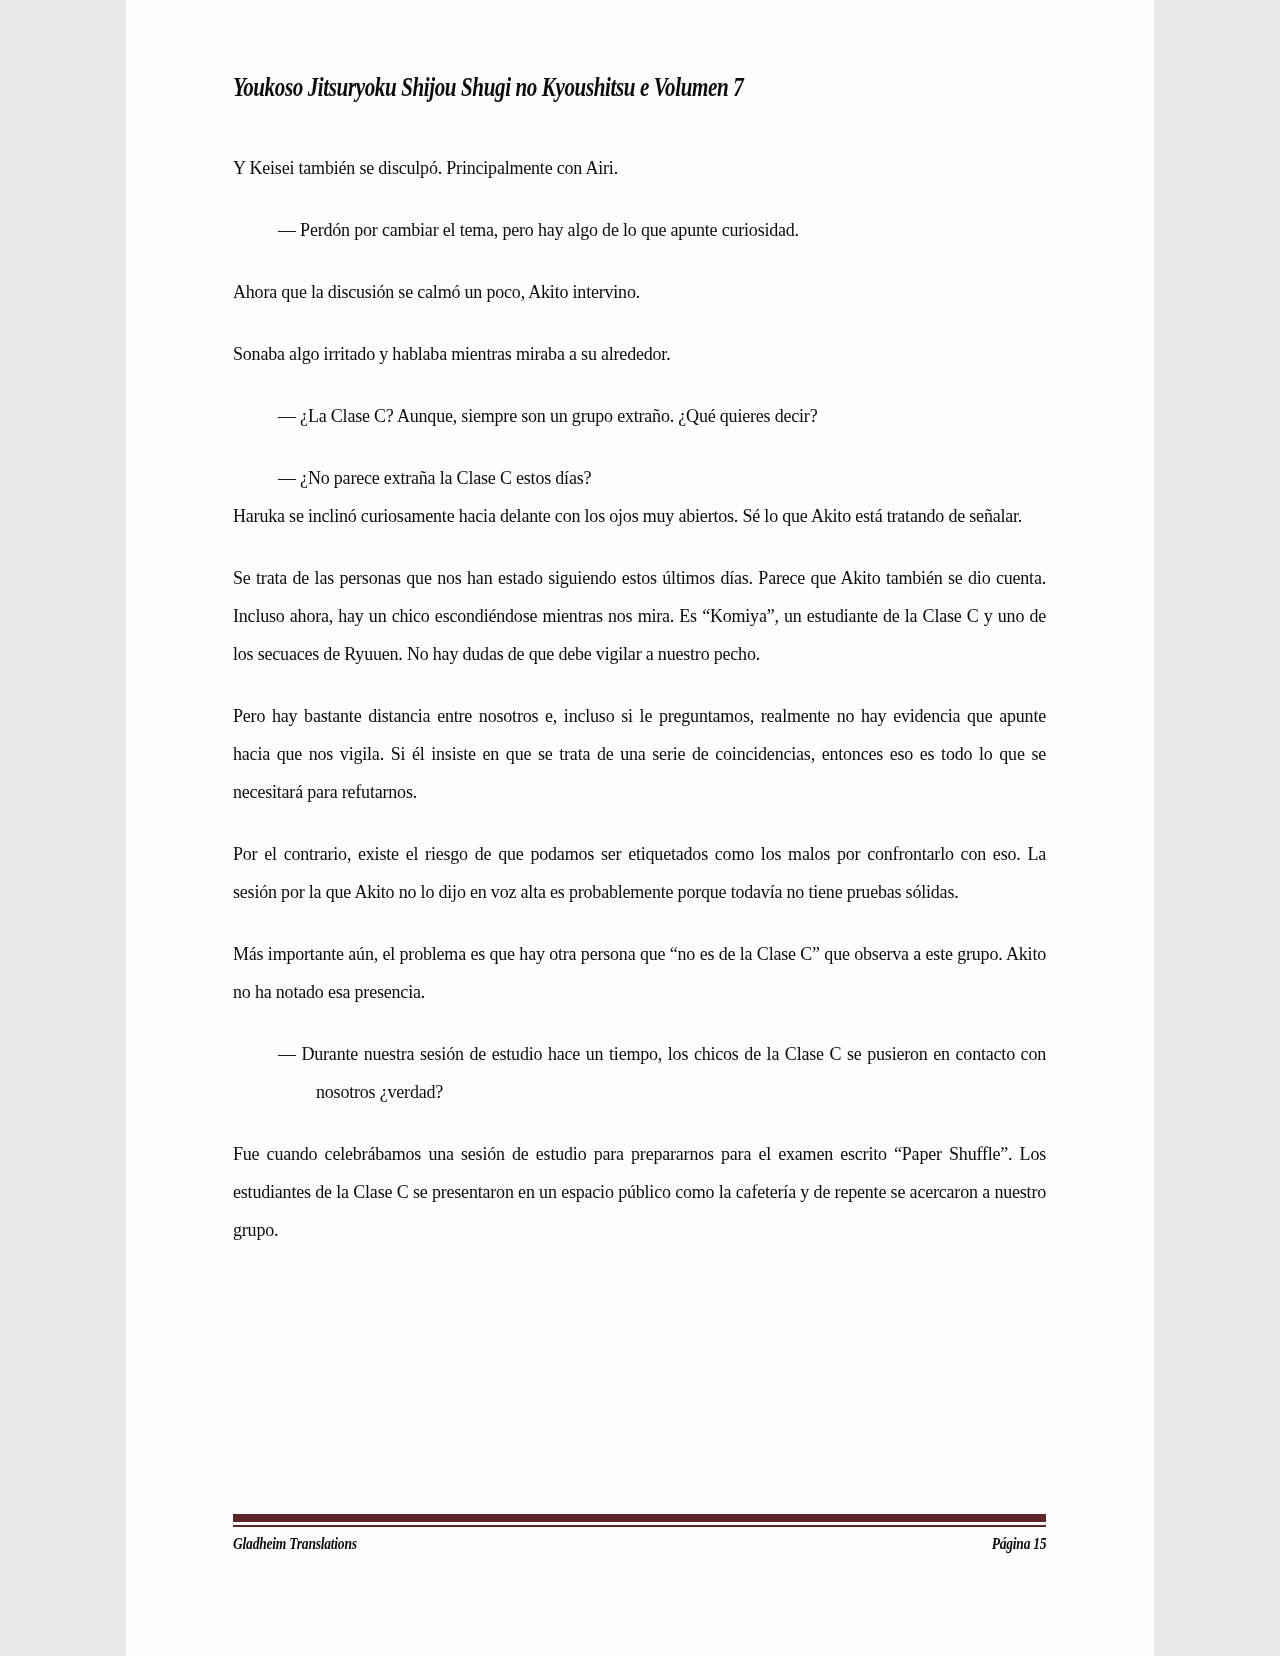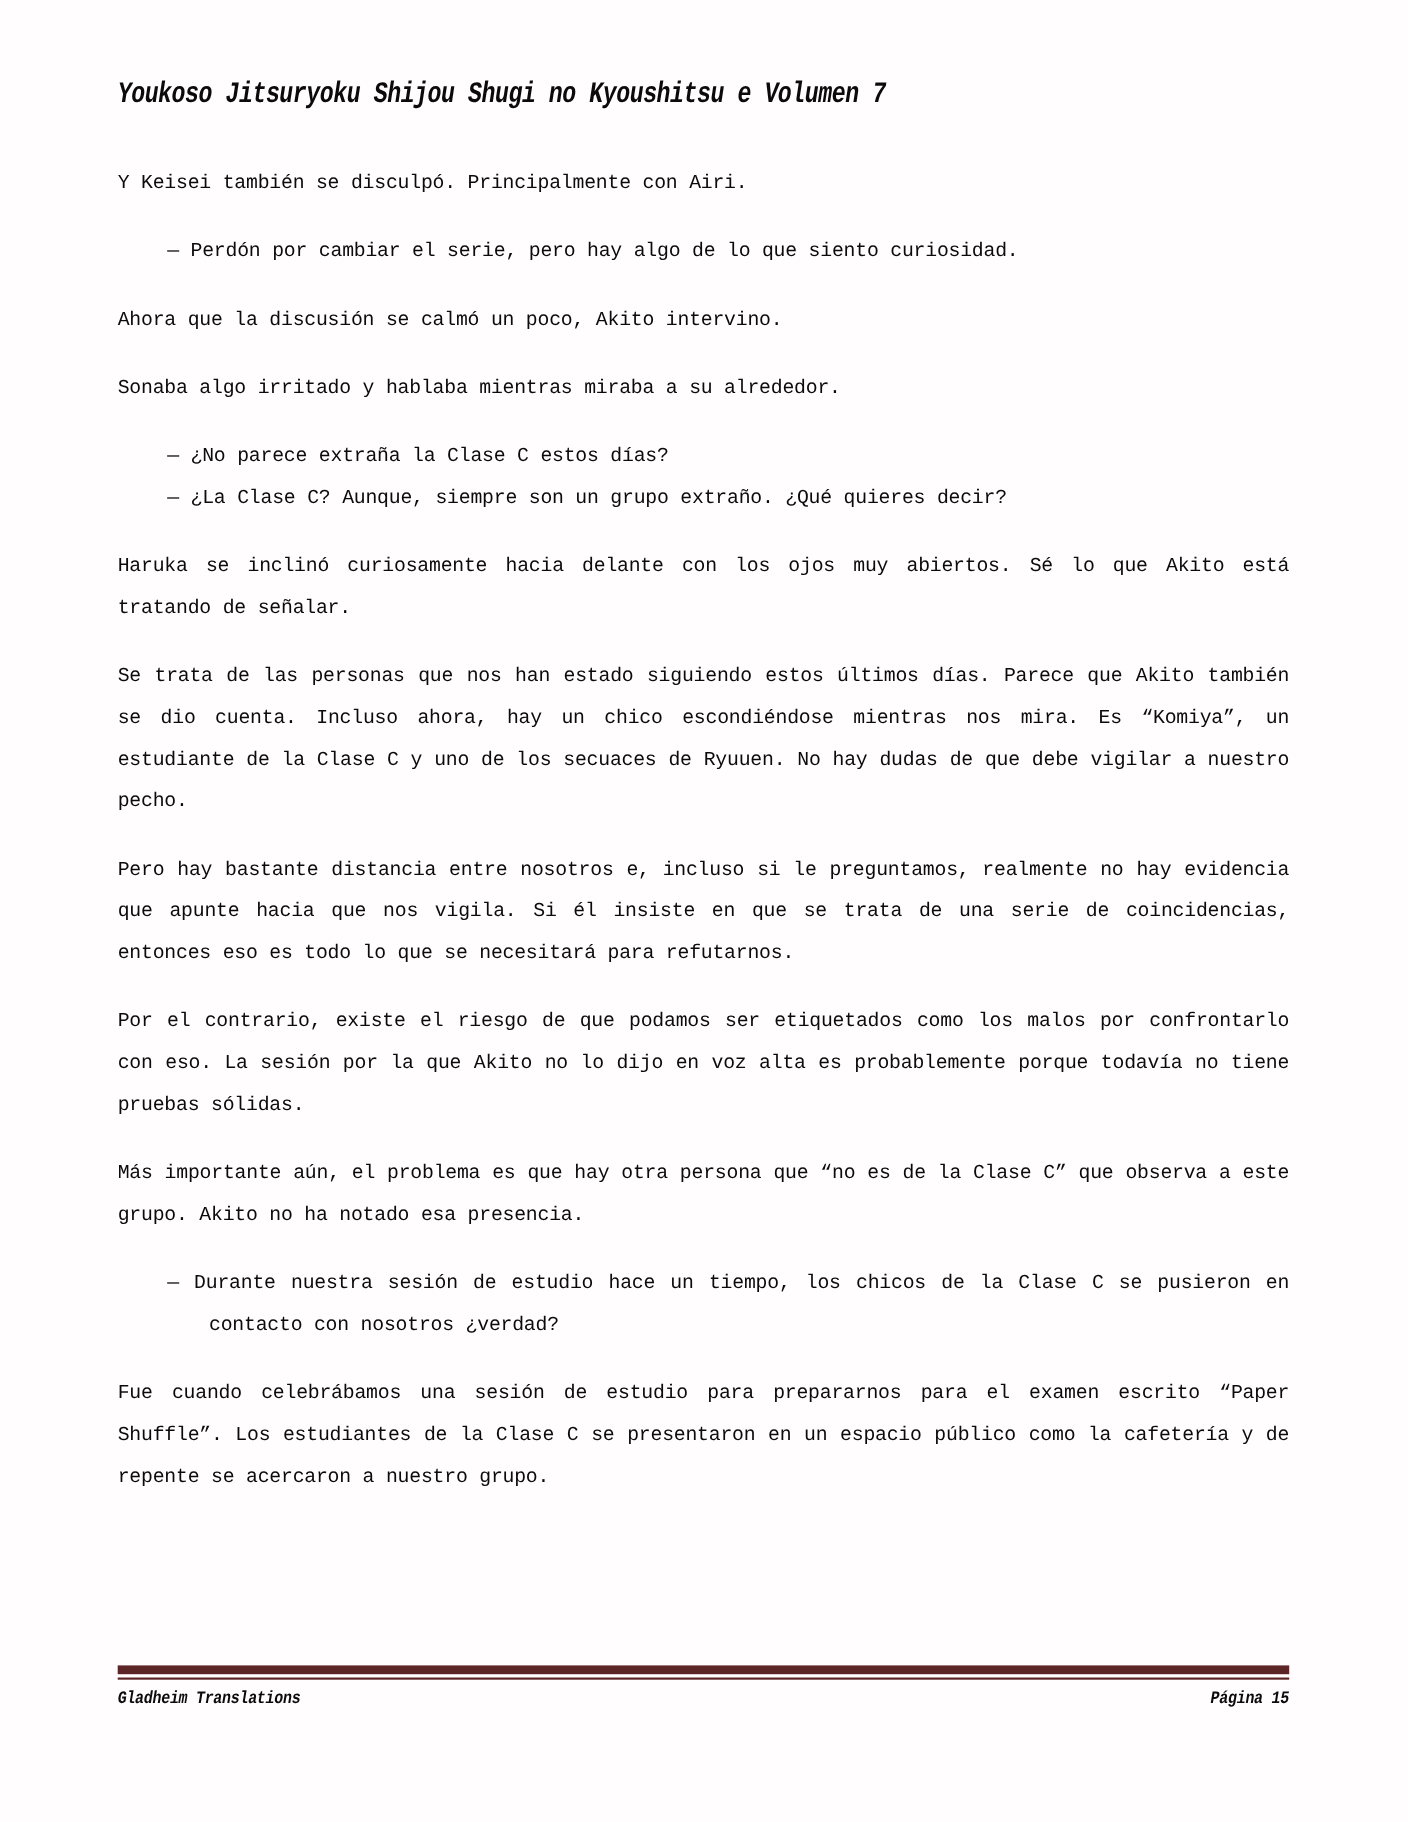--- a/index.html
+++ b/index.html
@@ -2,26 +2,26 @@
 <html><head>
 <meta charset="utf-8">
 <style>
   html, body {
     margin: 0;
     padding: 0;
     background: #e8e8e8;
   }
   .page {
     position: relative;
-    width: 1280px;
+    width: 1028px;
     height: 1656px;
     margin: 0 auto;
     background: var(--bg, #fffdfd);
     color: var(--ink, #0b0b0b);
-    font-family: Liberation Mono, monospace;
+    font-family: Liberation Serif, serif;
     overflow: hidden;
   }
   .content {
     position: absolute;
     left: 107px;
     right: 108px;
     top: 72px;
   }
   .doc-title {
     font-weight: bold;
@@ -81,25 +81,25 @@
   }
 </style>
 </head>
 <body>
 
 <div class="page" style="--rule: #5e2527; --ink: #0b0b0b; --bg: #fffdfd;">
   <div class="content">
     <div class="doc-title">Youkoso Jitsuryoku Shijou Shugi no Kyoushitsu e Volumen 7</div>
     <div class="paragraphs">
         <p class="body">Y Keisei también se disculpó. Principalmente con Airi.</p>
-        <p class="dialogue">— Perdón por cambiar el serie, pero hay algo de lo que siento curiosidad.</p>
+        <p class="dialogue">— Perdón por cambiar el tema, pero hay algo de lo que apunte curiosidad.</p>
         <p class="body">Ahora que la discusión se calmó un poco, Akito intervino.</p>
         <p class="body">Sonaba algo irritado y hablaba mientras miraba a su alrededor.</p>
+        <p class="dialogue">— ¿La Clase C? Aunque, siempre son un grupo extraño. ¿Qué quieres decir?</p>
         <p class="dialogue tight">— ¿No parece extraña la Clase C estos días?</p>
-        <p class="dialogue">— ¿La Clase C? Aunque, siempre son un grupo extraño. ¿Qué quieres decir?</p>
         <p class="body">Haruka se inclinó curiosamente hacia delante con los ojos muy abiertos. Sé lo que Akito está tratando de señalar.</p>
         <p class="body">Se trata de las personas que nos han estado siguiendo estos últimos días. Parece que Akito también se dio cuenta. Incluso ahora, hay un chico escondiéndose mientras nos mira. Es “Komiya”, un estudiante de la Clase C y uno de los secuaces de Ryuuen. No hay dudas de que debe vigilar a nuestro pecho.</p>
         <p class="body">Pero hay bastante distancia entre nosotros e, incluso si le preguntamos, realmente no hay evidencia que apunte hacia que nos vigila. Si él insiste en que se trata de una serie de coincidencias, entonces eso es todo lo que se necesitará para refutarnos.</p>
         <p class="body">Por el contrario, existe el riesgo de que podamos ser etiquetados como los malos por confrontarlo con eso. La sesión por la que Akito no lo dijo en voz alta es probablemente porque todavía no tiene pruebas sólidas.</p>
         <p class="body">Más importante aún, el problema es que hay otra persona que “no es de la Clase C” que observa a este grupo. Akito no ha notado esa presencia.</p>
         <p class="dialogue">— Durante nuestra sesión de estudio hace un tiempo, los chicos de la Clase C se pusieron en contacto con nosotros ¿verdad?</p>
         <p class="body">Fue cuando celebrábamos una sesión de estudio para prepararnos para el examen escrito “Paper Shuffle”. Los estudiantes de la Clase C se presentaron en un espacio público como la cafetería y de repente se acercaron a nuestro grupo.</p>
       </div>
   </div>
 

